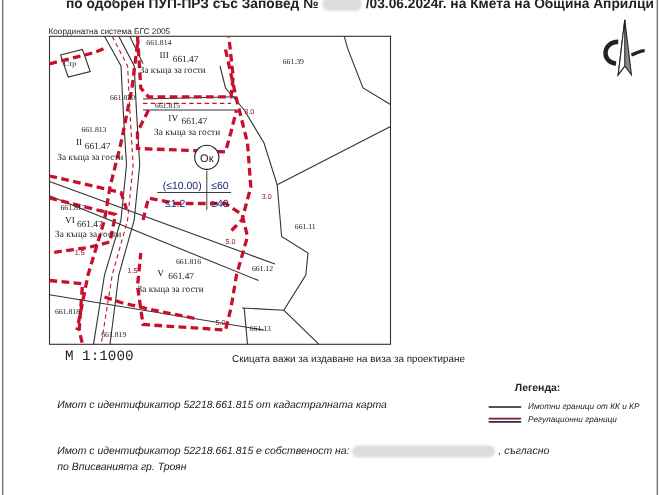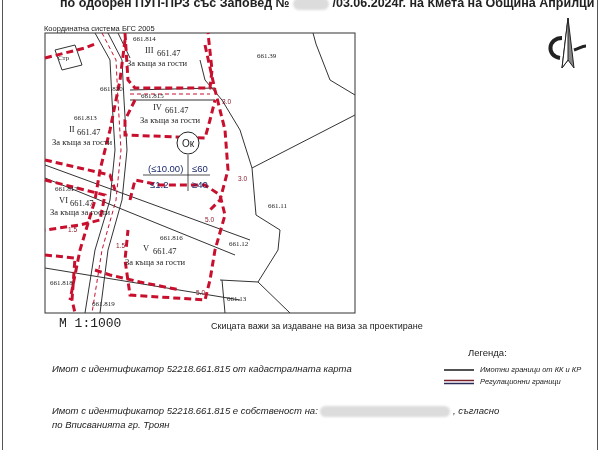--- a/index.html
+++ b/index.html
@@ -8,21 +8,21 @@
   .page-border-right { position:absolute; left:597px; top:0; width:1px; height:450px; background:#555; }
   .header-line { position:absolute; left:60px; top:-4px; width:490px; text-align:center; font-size:12.5px; font-weight:bold; color:#222; white-space:nowrap; }
   .redact { display:inline-block; background:#dcdcdc; border-radius:6px; filter:blur(1px); vertical-align:middle; }
   .coord-label { position:absolute; left:44px; top:24px; font-size:7.5px; color:#222; }
   .north-arrow { position:absolute; left:540px; top:16px; width:50px; height:60px; }
   svg.map { position:absolute; left:0; top:0; }
   .map-text { font-family:"Liberation Serif", "DejaVu Serif", serif; font-size:7px; fill:#222; }
   .map-text-big { font-family:"Liberation Serif", "DejaVu Serif", serif; font-size:8.5px; fill:#222; }
   .scale { position:absolute; left:59px; top:316px; font-size:13px; color:#222;font-family:Liberation Mono, monospace; }
   .scale-note { position:absolute; left:164px; top:321px; font-size:9px; color:#222;margin-left:47px; }
-  .legend-title { position:absolute; left:468px; top:347px; font-size:9.5px; font-weight:normal; color:#222; }
+  .legend-title { position:absolute; left:468px; top:347px; font-size:9.5px; font-weight:bold; color:#222; }
   .legend-row { position:absolute; left:444px; font-size:7.5px; font-style:italic; color:#222; display:flex; align-items:center; gap:6px; }
   .legend-line { width:30px; }
   .info-block { position:absolute; left:52px; font-size:9.5px; color:#222; line-height:14px; white-space:nowrap;font-style:italic; }
 </style>
 </head>
 <body>
 
 <div class="page-border-left"></div>
 <div class="page-border-right"></div>
 

